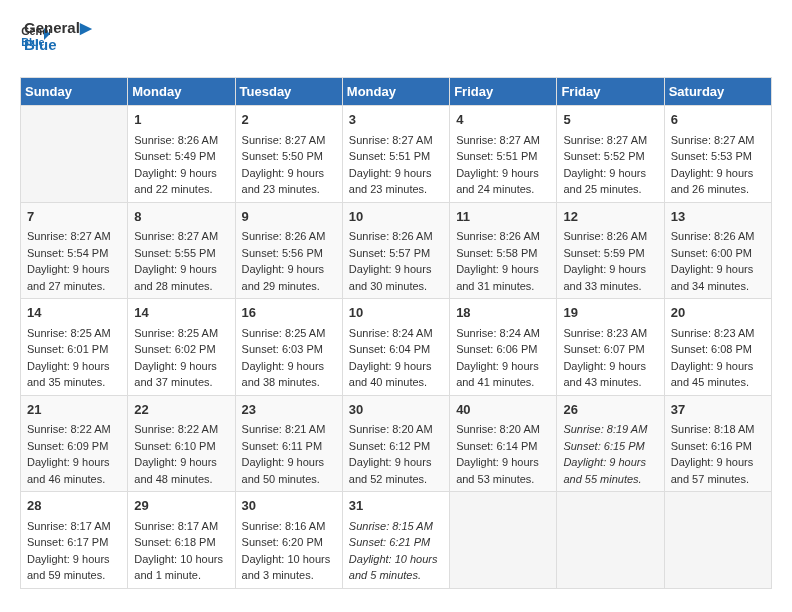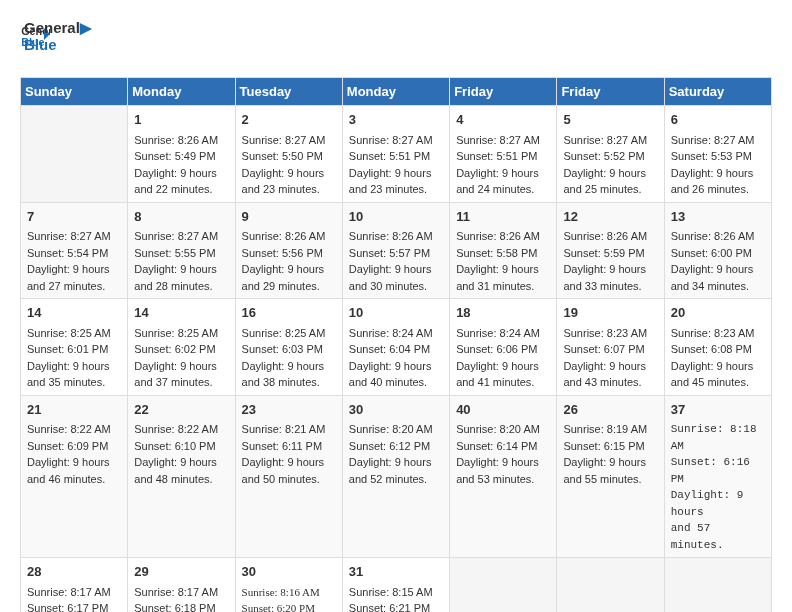--- a/index.html
+++ b/index.html
@@ -292,28 +292,28 @@
         </td>
         <td>
           <div class="day-number">40</div>
           <div class="day-info" style="white-space: pre-line;">Sunrise: 8:20 AM
 Sunset: 6:14 PM
 Daylight: 9 hours
 and 53 minutes.</div>
         </td>
         <td>
           <div class="day-number">26</div>
-          <div class="day-info" style="white-space: pre-line;">Sunrise: 8:19 AM
+          <div class="day-info" style="white-space: pre-line; font-style: italic;">Sunrise: 8:19 AM
 Sunset: 6:15 PM
 Daylight: 9 hours
 and 55 minutes.</div>
         </td>
         <td>
           <div class="day-number">37</div>
-          <div class="day-info" style="white-space: pre-line; font-family: Liberation Mono, monospace;">Sunrise: 8:18 AM
+          <div class="day-info" style="white-space: pre-line;">Sunrise: 8:18 AM
 Sunset: 6:16 PM
 Daylight: 9 hours
 and 57 minutes.</div>
         </td>
       </tr>
       <tr>
         <td>
           <div class="day-number">28</div>
           <div class="day-info" style="white-space: pre-line;">Sunrise: 8:17 AM
 Sunset: 6:17 PM
@@ -322,28 +322,28 @@
         </td>
         <td>
           <div class="day-number">29</div>
           <div class="day-info" style="white-space: pre-line;">Sunrise: 8:17 AM
 Sunset: 6:18 PM
 Daylight: 10 hours
 and 1 minute.</div>
         </td>
         <td>
           <div class="day-number">30</div>
-          <div class="day-info" style="white-space: pre-line; font-family: Liberation Serif, serif;">Sunrise: 8:16 AM
+          <div class="day-info" style="white-space: pre-line;">Sunrise: 8:16 AM
 Sunset: 6:20 PM
 Daylight: 10 hours
 and 3 minutes.</div>
         </td>
         <td>
           <div class="day-number">31</div>
-          <div class="day-info" style="white-space: pre-line;">Sunrise: 8:15 AM
+          <div class="day-info" style="white-space: pre-line; font-style: italic;">Sunrise: 8:15 AM
 Sunset: 6:21 PM
 Daylight: 10 hours
 and 5 minutes.</div>
         </td>
         <td class="empty-cell"></td>
         <td class="empty-cell"></td>
         <td class="empty-cell"></td>
       </tr>
     </tbody>
 </table>

